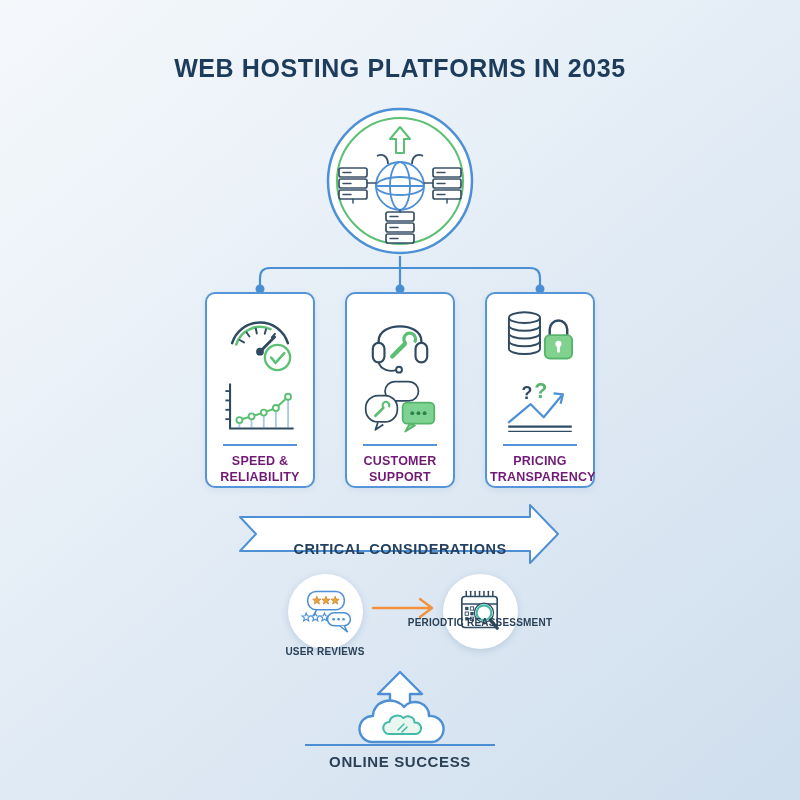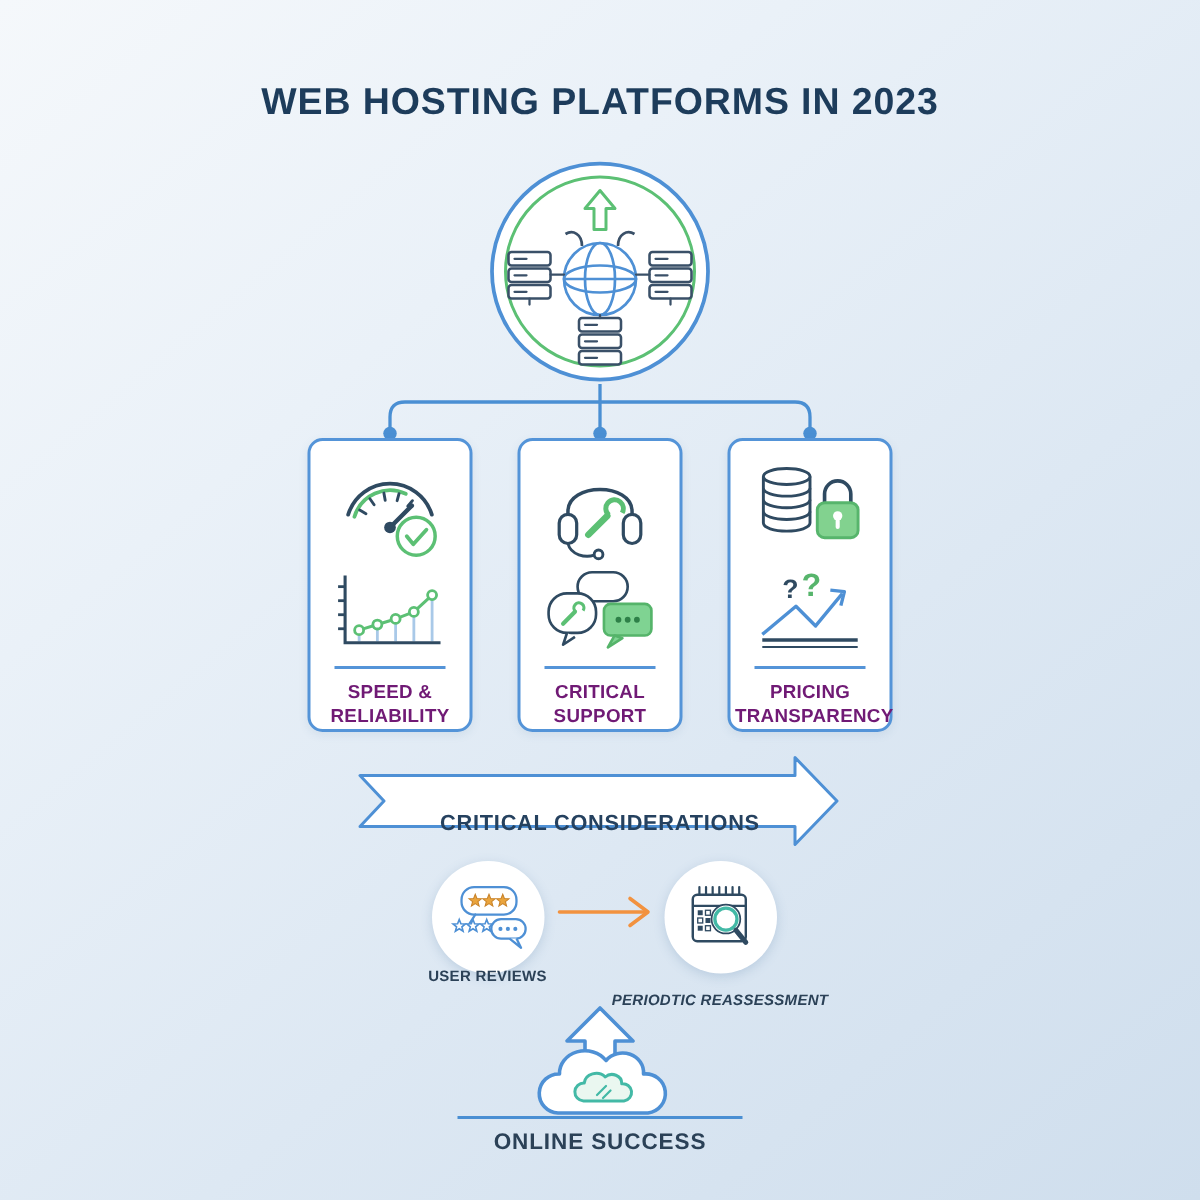--- a/index.html
+++ b/index.html
@@ -41,21 +41,21 @@
     left:0;top:753px;width:800px;text-align:center;
     font-size:15px;font-weight:700;letter-spacing:.6px;color:#2b4157;
   }
   svg{display:block;}
 </style>
 </head>
 <body>
 
 <div class="stage">
 
-  <div class="abs title">WEB HOSTING PLATFORMS IN 2023</div>
+  <div class="abs title">WEB HOSTING PLATFORMS IN 2035</div>
 
   <svg class="abs" style="left:200px;top:248px;" width="400" height="52" viewBox="0 0 400 52">
     <path d="M200,8 V40" fill="none" stroke="#4a8fd3" stroke-width="2.2"></path>
     <path d="M60,40 V30 Q60,20 70,20 H330 Q340,20 340,30 V40" fill="none" stroke="#4a8fd3" stroke-width="2.2"></path>
     <circle cx="60" cy="41" r="4.5" fill="#4a8fd3"></circle>
     <circle cx="200" cy="41" r="4.5" fill="#4a8fd3"></circle>
     <circle cx="340" cy="41" r="4.5" fill="#4a8fd3"></circle>
   </svg>
 
   <svg class="abs" style="left:325px;top:106px;" width="150" height="150" viewBox="0 0 150 150">
@@ -160,21 +160,21 @@
       <path d="M20,50 l-3,9 l9,-6" fill="#ffffff" stroke="#2f4a61" stroke-width="2" stroke-linejoin="round"></path>
       <line x1="17" y1="43" x2="26" y2="34" stroke="#5cc074" stroke-width="3.2" stroke-linecap="round"></line>
       <circle cx="29" cy="31" r="3.8" fill="none" stroke="#5cc074" stroke-width="2.4" stroke-dasharray="17 7" transform="rotate(130 29 31)"></circle>
       <rect x="48" y="28" width="36" height="24" rx="5" fill="#7fd392" stroke="#55b46a" stroke-width="2"></rect>
       <path d="M56,52 l-5,9 l11,-7 z" fill="#7fd392" stroke="#55b46a" stroke-width="2" stroke-linejoin="round"></path>
       <circle cx="59" cy="40" r="2.2" fill="#2e8048"></circle>
         <circle cx="66" cy="40" r="2.2" fill="#2e8048"></circle>
         <circle cx="73" cy="40" r="2.2" fill="#2e8048"></circle>
     </svg>
     <div class="divider"></div>
-    <div class="lbl">CRITICAL SUPPORT</div>
+    <div class="lbl">CUSTOMER SUPPORT</div>
   </div>
 
   <div class="abs card" style="left:485px;top:292px;">
     <svg class="ic1" width="84" height="68" viewBox="0 0 84 70">
       <g fill="#ffffff" stroke="#2f4a61" stroke-width="2">
         <path d="M10,12 V44 A16 5.5 0 0 0 42,44 V12"></path>
         <ellipse cx="26" cy="12" rx="16" ry="5.5"></ellipse>
         <path d="M10,20 A16 5.5 0 0 0 42,20" fill="none"></path>
         <path d="M10,28 A16 5.5 0 0 0 42,28" fill="none"></path>
         <path d="M10,36 A16 5.5 0 0 0 42,36" fill="none"></path>
@@ -251,21 +251,21 @@
         <rect x="16.5" y="33" width="4.5" height="4.5" fill="none" stroke="#2f4a61" stroke-width="1.2"></rect>
         <rect x="23.5" y="33" width="4.5" height="4.5" fill="#2f4a61"></rect>
         <rect x="16.5" y="40" width="4.5" height="4.5" fill="#2f4a61"></rect>
         <rect x="23.5" y="40" width="4.5" height="4.5" fill="none" stroke="#2f4a61" stroke-width="1.2"></rect>
       </g>
       <circle cx="42" cy="34" r="13" fill="#ffffff" stroke="#2f4a61" stroke-width="1.6"></circle>
       <circle cx="42" cy="34" r="10" fill="none" stroke="#43b9a6" stroke-width="3"></circle>
       <line x1="51" y1="44" x2="60" y2="55" stroke="#2f4a61" stroke-width="4.5" stroke-linecap="round"></line>
     </svg>
   </div>
-  <div class="abs plabel" style="left:405px;top:661px;width:150px;font-style:italic;">PERIODTIC REASSESSMENT</div>
+  <div class="abs plabel" style="left:405px;top:616px;width:150px;">PERIODTIC REASSESSMENT</div>
 
   <svg class="abs" style="left:342px;top:670px;" width="116" height="80" viewBox="0 0 116 80">
     <path d="M58,2 L80,24 H68 V46 H48 V24 H36 Z" fill="#ffffff" stroke="#4e90d5" stroke-width="2.4" stroke-linejoin="round"></path>
     <path d="M30,72 a13,13 0 0 1 1,-26 a17,15 0 0 1 31,-9 a14,13 0 0 1 25,9 a12.5,12.5 0 0 1 3,26 z" fill="#ffffff" stroke="#4e90d5" stroke-width="2.4" stroke-linejoin="round"></path>
     <path d="M47,64 a6,6 0 0 1 0.5,-12 a8,7 0 0 1 14,-4 a6.5,6 0 0 1 11,4.5 a5.5,5.5 0 0 1 1.5,11.5 z" fill="#eaf7f0" stroke="#43b9a6" stroke-width="2" stroke-linejoin="round"></path>
     <path d="M56,60 l6,-6 M60,62 l5,-5" stroke="#43b9a6" stroke-width="1.5" stroke-linecap="round"></path>
   </svg>
 
   <div class="abs footer-line"></div>
   <div class="abs footer-label">ONLINE SUCCESS</div>

